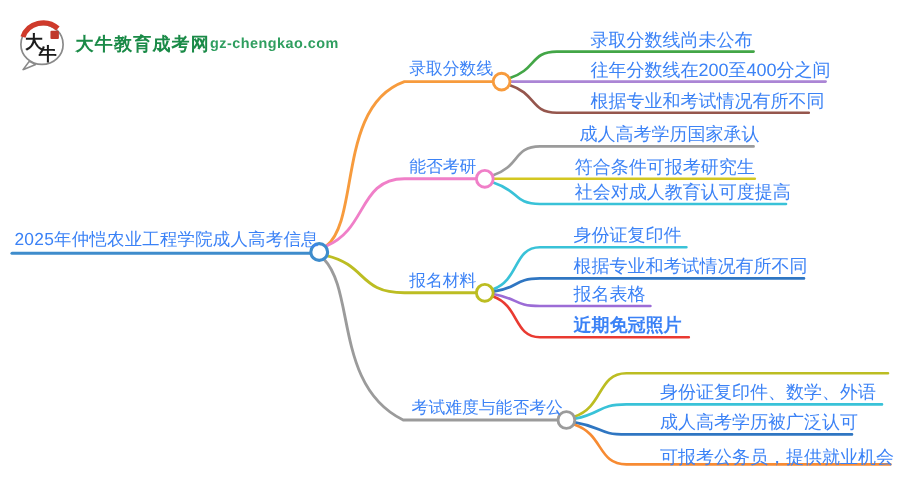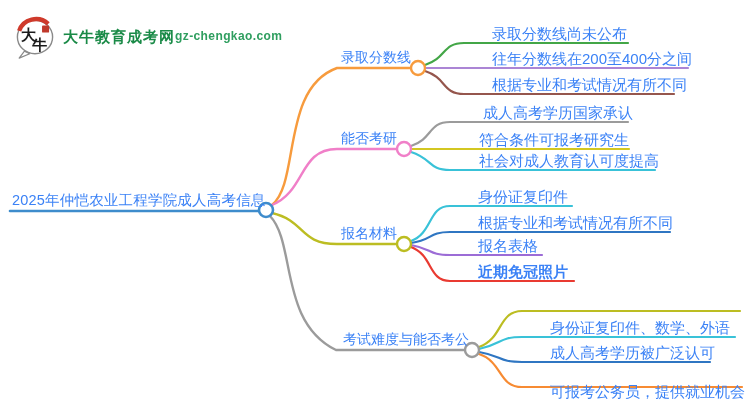--- a/index.html
+++ b/index.html
@@ -85,15 +85,15 @@
   <div class="lbl leaf-lbl" style="left:479px;top:132px;">符合条件可报考研究生</div>
   <div class="lbl leaf-lbl" style="left:479px;top:153px;">社会对成人教育认可度提高</div>
 
   <div class="lbl leaf-lbl" style="left:478px;top:189px;">身份证复印件</div>
   <div class="lbl leaf-lbl" style="left:478px;top:215px;">根据专业和考试情况有所不同</div>
   <div class="lbl leaf-lbl" style="left:478px;top:238px;">报名表格</div>
   <div class="lbl leaf-lbl" style="left:478px;top:264px;font-weight:bold;">近期免冠照片</div>
 
   <div class="lbl leaf-lbl" style="left:550px;top:320px;">身份证复印件、数学、外语</div>
   <div class="lbl leaf-lbl" style="left:550px;top:345px;">成人高考学历被广泛认可</div>
-  <div class="lbl leaf-lbl" style="left:550px;top:384px;">可报考公务员，提供就业机会</div>
+  <div class="lbl leaf-lbl" style="left:550px;top:374px;">可报考公务员，提供就业机会</div>
 
 </div>
 
 </body></html>

